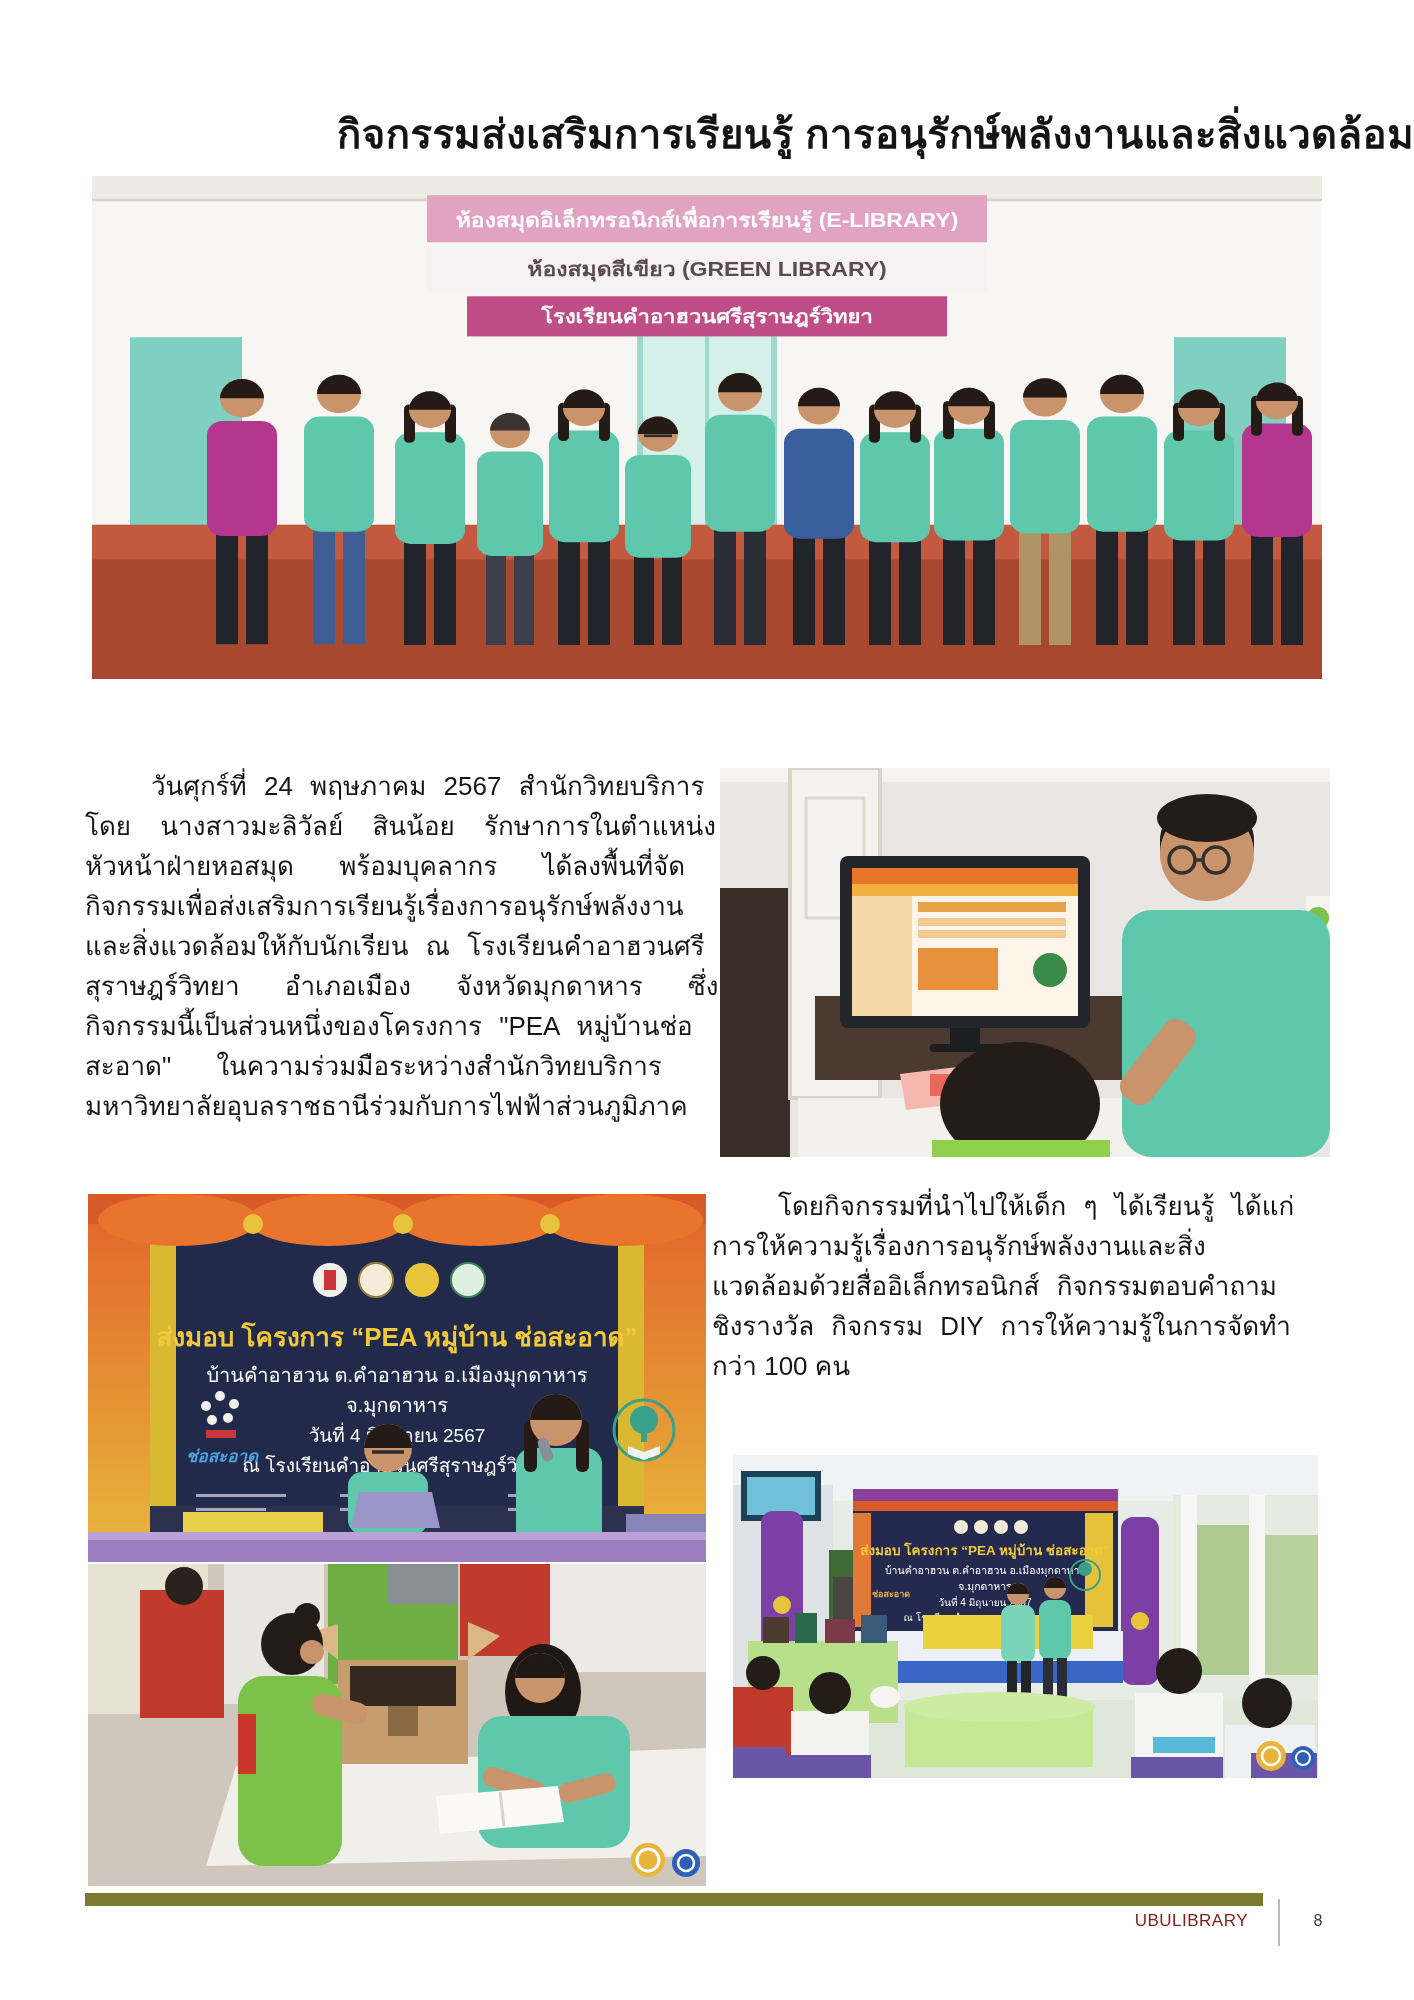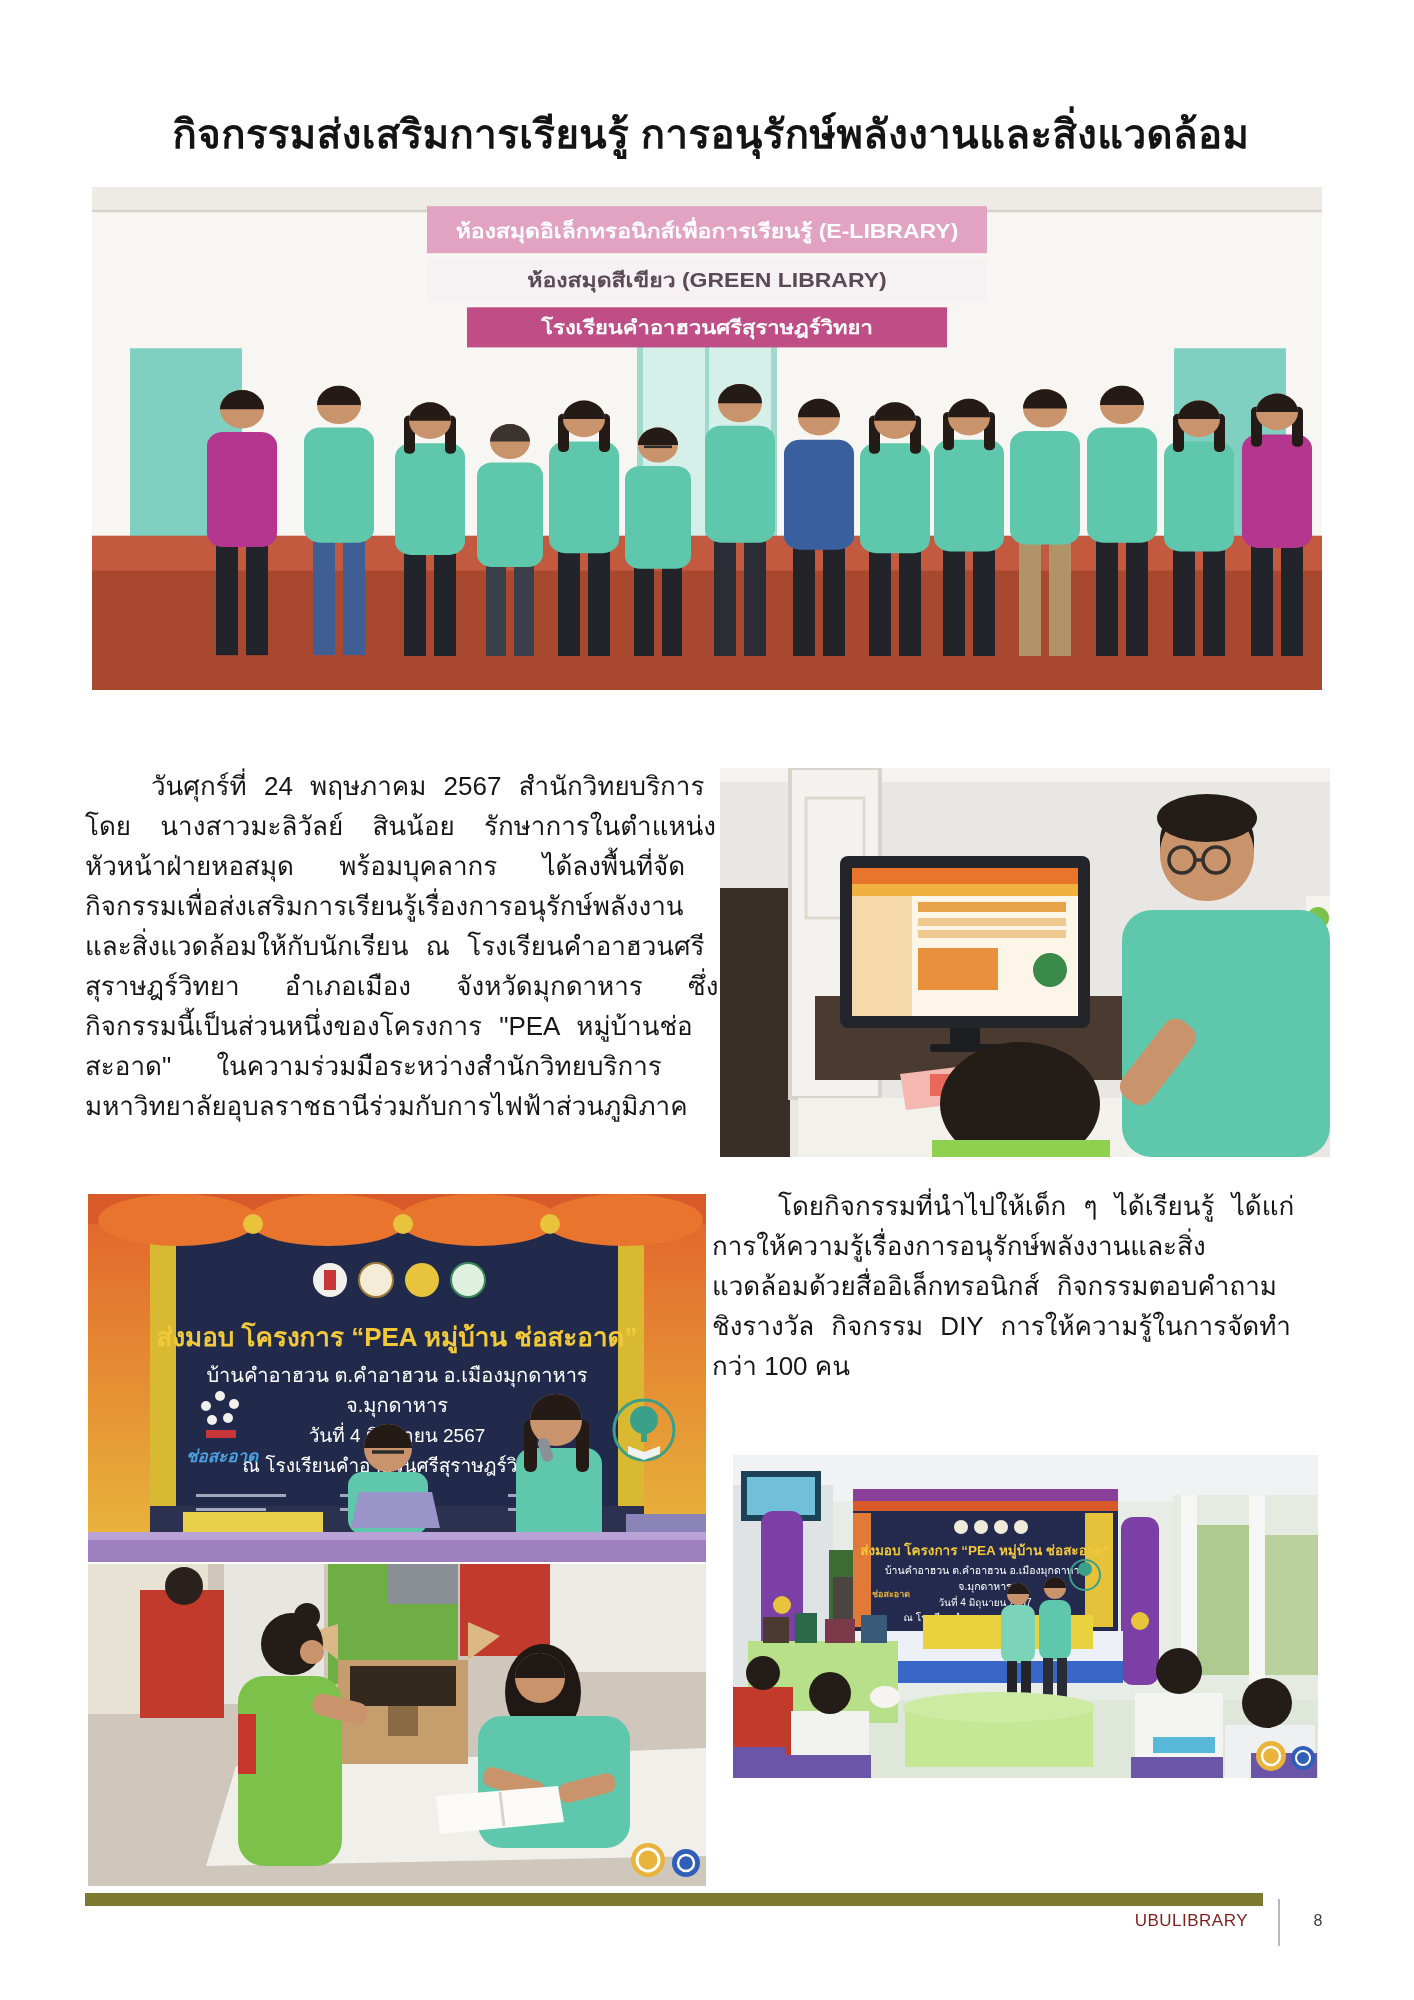--- a/index.html
+++ b/index.html
@@ -2,26 +2,26 @@
 <html><head>
 <meta charset="utf-8">
 <style>
   html,body { margin:0; padding:0; background:#ffffff; }
   .page {
     position:relative; width:1414px; height:2000px; background:#ffffff;
     font-family:"Liberation Sans", sans-serif; color:#1a1a1a; overflow:hidden;
   }
   h1.title {
     position:absolute; left:8px; right:0; top:102px; margin:0;
-    text-align:center; font-size:40px; font-weight:bold; color:#141414;
+    text-align:right; font-size:40px; font-weight:bold; color:#141414;
     letter-spacing:0.5px;
   }
   .photo { position:absolute; overflow:hidden; background:#ddd; }
   .photo svg { display:block; width:100%; height:100%; }
-  .photo-group    { left:92px;  top:187px;  width:1230px; height:503px; }
+  .photo-group    { left:92px;  top:176px;  width:1230px; height:503px; }
   .photo-computer { left:720px; top:768px;  width:610px;  height:389px; }
   .photo-stage    { left:88px;  top:1194px; width:618px;  height:368px; }
   .photo-box      { left:88px;  top:1564px; width:618px;  height:322px; }
   .photo-hall     { left:733px; top:1455px; width:585px;  height:323px; }
   .para { position:absolute; font-size:26px; line-height:40px; color:#161616; }
   .para1 { left:85px;  top:766px;  width:630px; }
   .para2 { left:712px; top:1186px; width:634px; }
   .pline { white-space:nowrap; }
   .indent { padding-left:66px; }
   .ws-sm { word-spacing:10px; }

